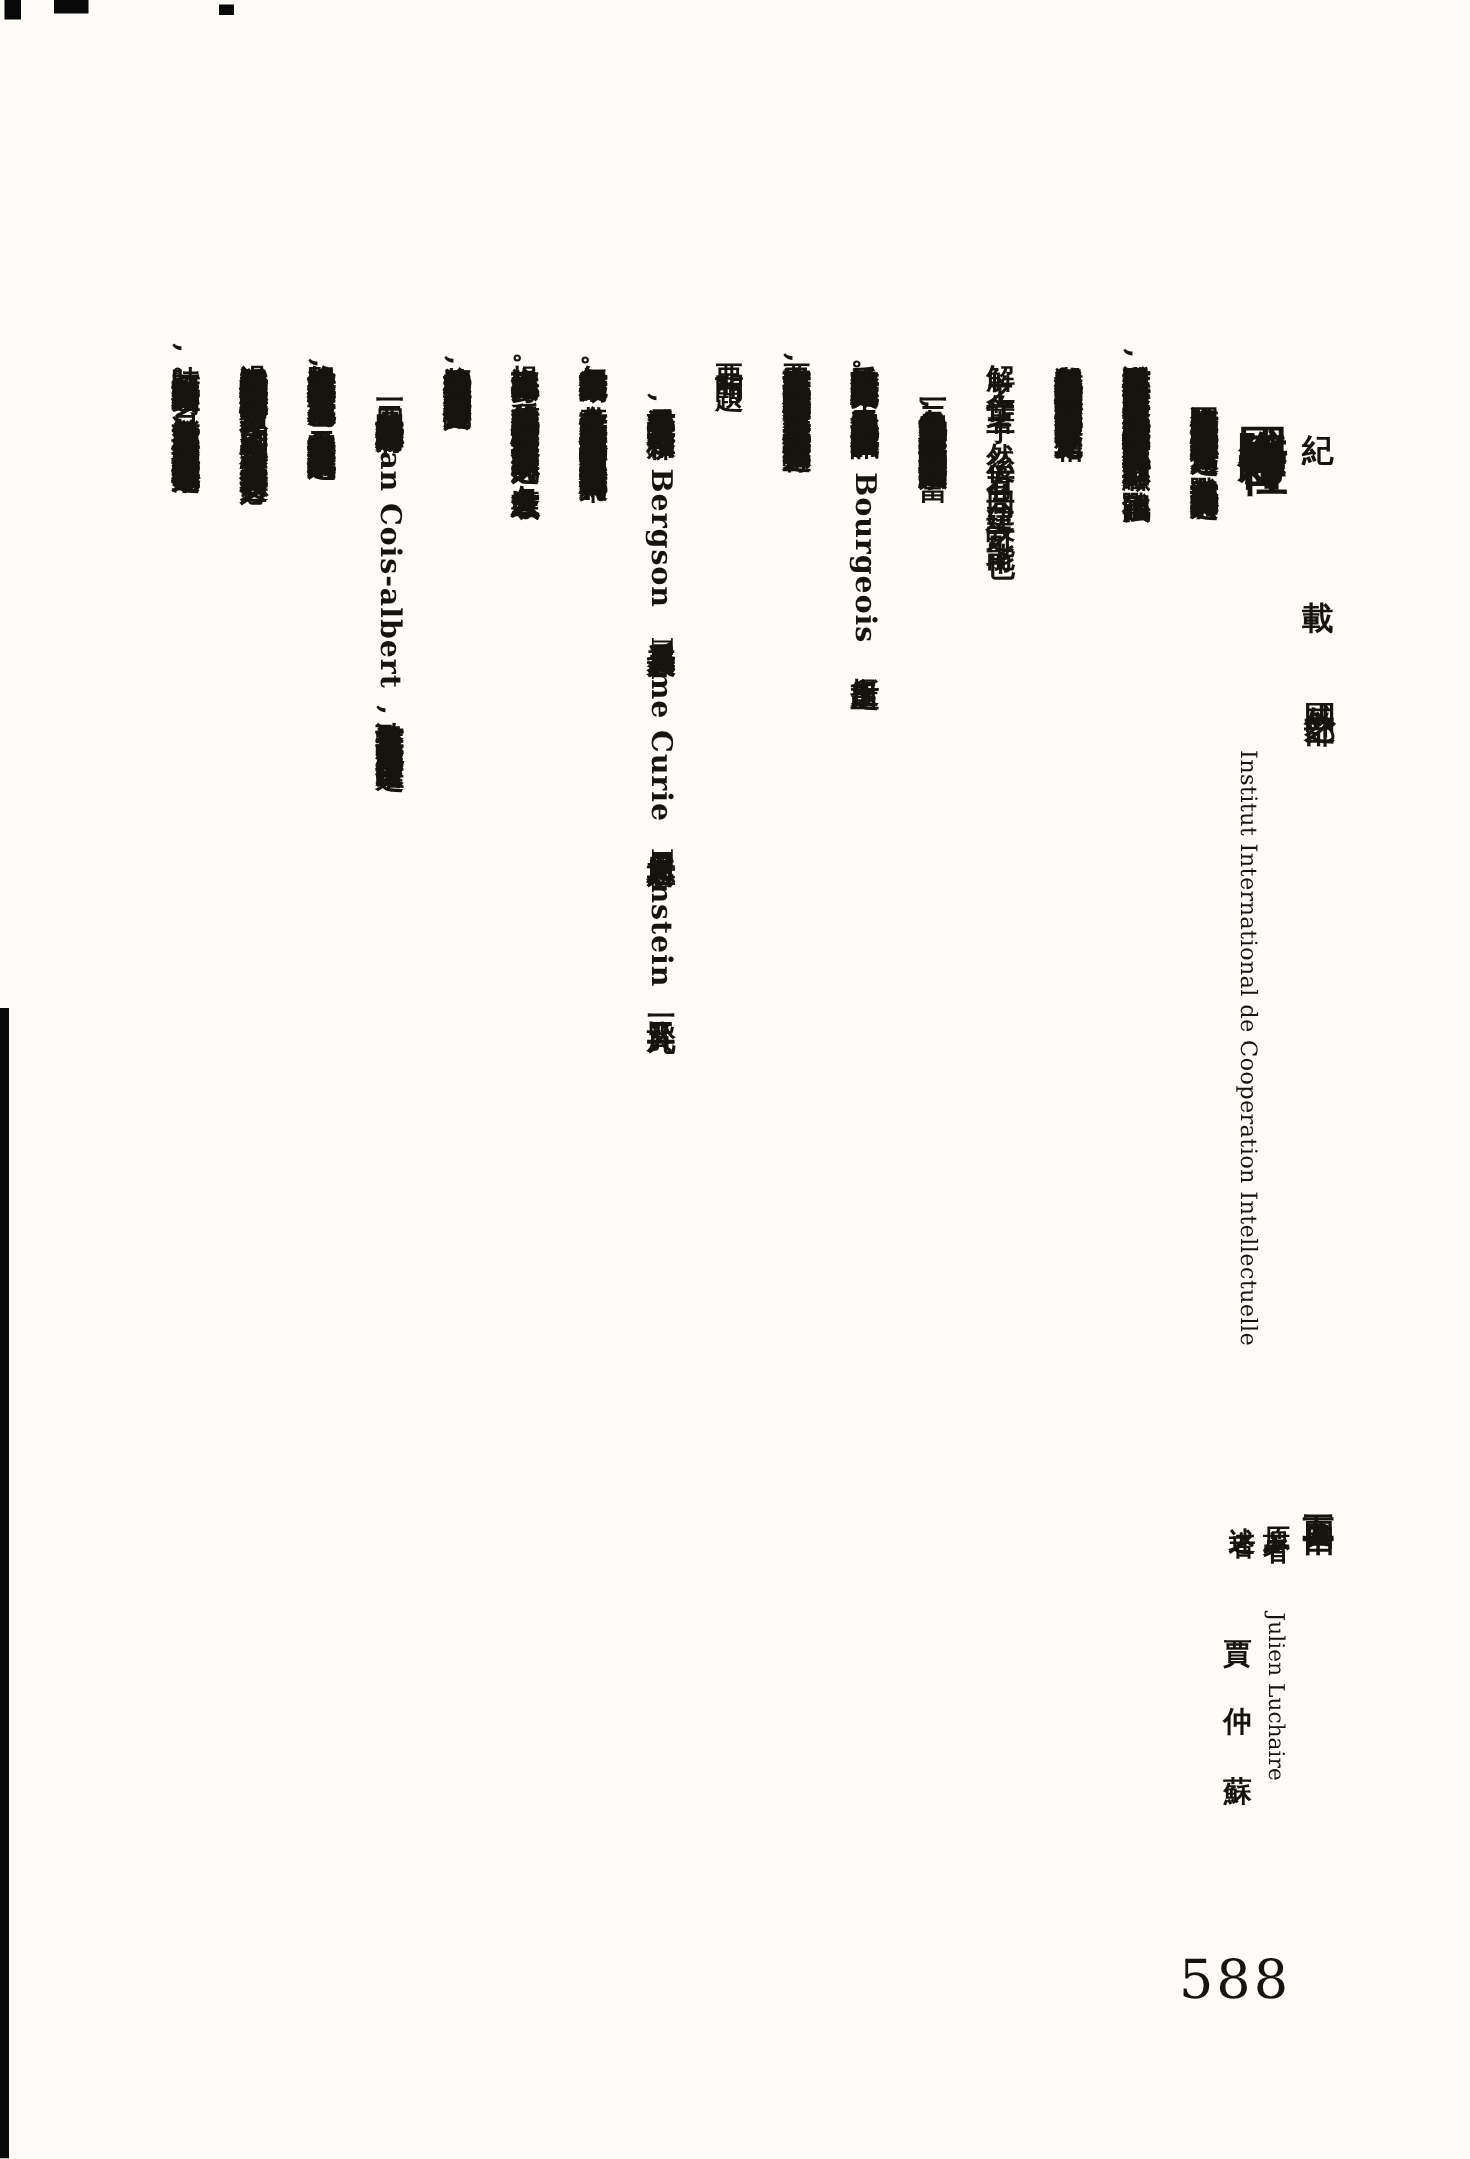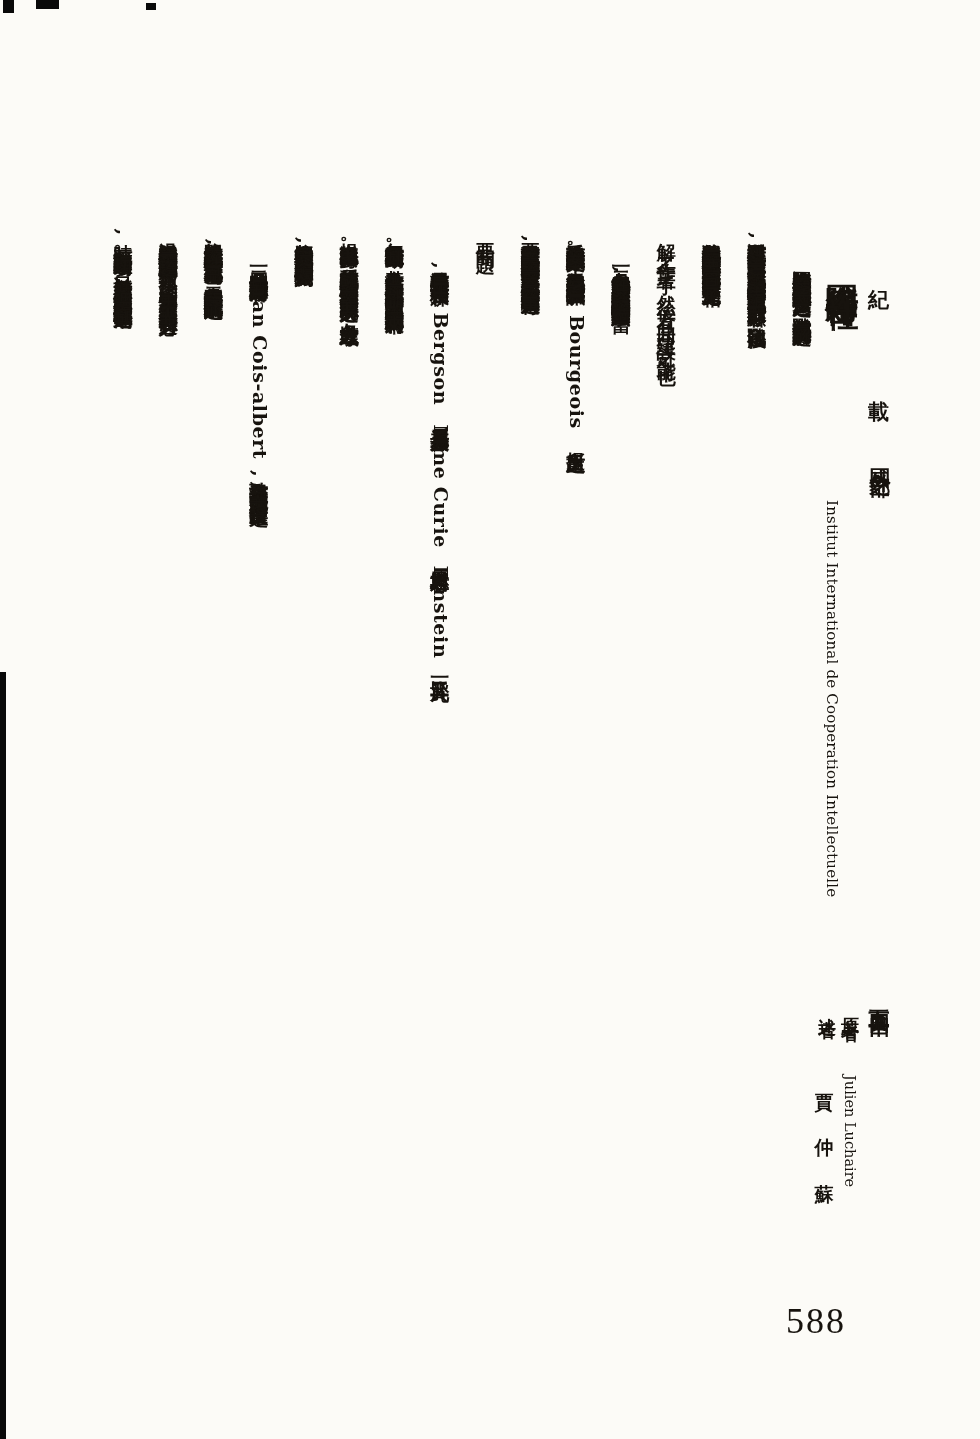--- a/index.html
+++ b/index.html
@@ -63,18 +63,18 @@
   <div class="bcol indent">該委員會共有十二委員,公推柏格森 H. Bergson 爲委員長居尼夫人 Mme Curie 與恩斯坦君 Einstein 皆於一九二二</div>
   <div class="bcol">年加入該委員會作種種活動。基金爲十萬金佛郎,除按期召集作正式之討論外,尙請有專家數人,從事調查搜集各種材料爲將來</div>
   <div class="bcol">提出議案之根據與參考。此種組織雖爲暫時的,然其事業則含有永久性質,故實有設一永久的研究所之必要。各方之以人才或經</div>
   <div class="bcol">濟相助者皆極望其能爲高深之研究,並成爲一聯合各種學術之公共機關。</div>
   <div class="bcol indent">一九二四年八月間法國敎育總長弗郎所亞阿爾拜君 Fran Cois-albert 致書該委員會,允爲有力的贊助,渠所提出唯一之</div>
   <div class="bcol">條件即爲擴大此種組織爲國際學術合作社,其所在地應爲巴黎而已。本年十二月間國際聯盟之評議會即根據此項請求正式通</div>
   <div class="bcol">過着手組織國際學術合作社常年經費爲二百萬法郎專充調查實驗,旅行,搜集,印刷,及宣傳等費用,基本社員爲十五人,遇有必要</div>
   <div class="bcol">時,擬臨時聘請專家助理一切。目前所注意者爲贊助,獎勵整理,並聯合各國宗旨相同小團體現有之種種活動。</div>
 </div>
 
-<div class="abs" id="page-number" style="left:786px;top:1300px;font-family:Liberation Serif, serif;">588</div>
+<div class="abs" id="page-number" style="left:786px;top:1300px;">588</div>
 
 <div class="artifact" style="left:0;top:672px;width:6px;height:767px;"></div>
 <div class="artifact" style="left:3px;top:0;width:11px;height:13px;"></div>
 <div class="artifact" style="left:36px;top:0;width:23px;height:9px;"></div>
 <div class="artifact" style="left:146px;top:3px;width:10px;height:7px;"></div>
 
 </body></html>

